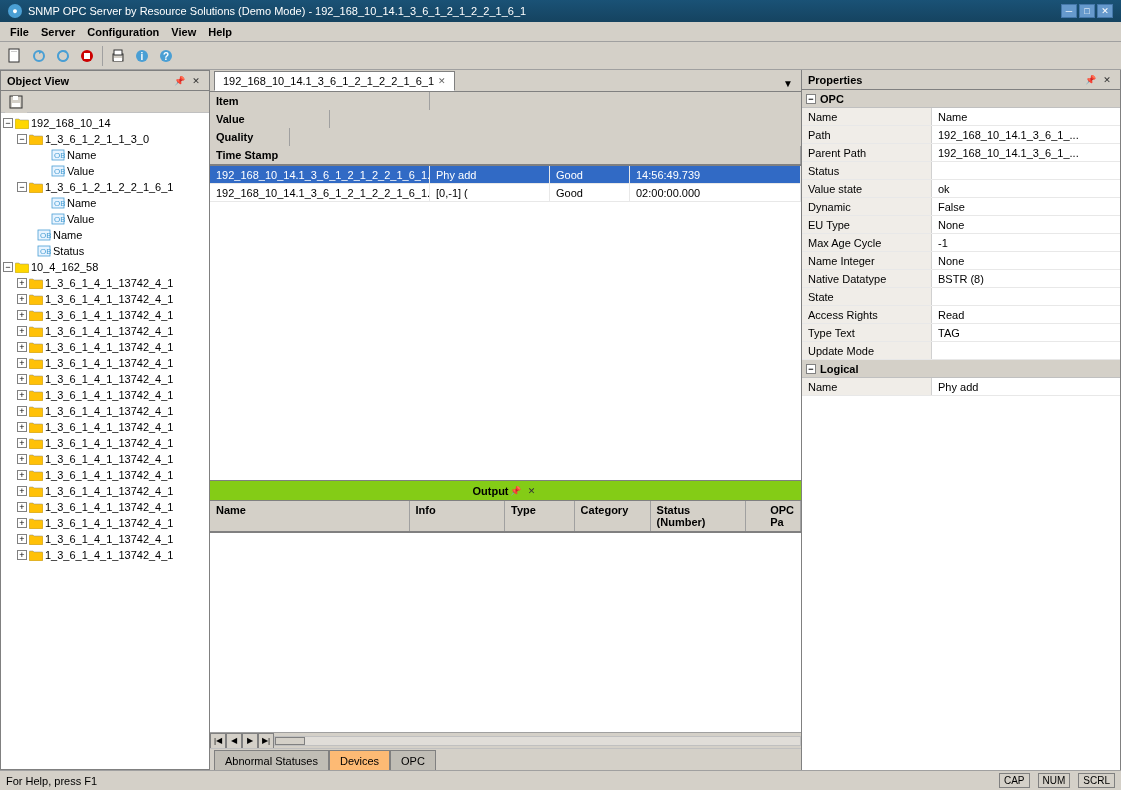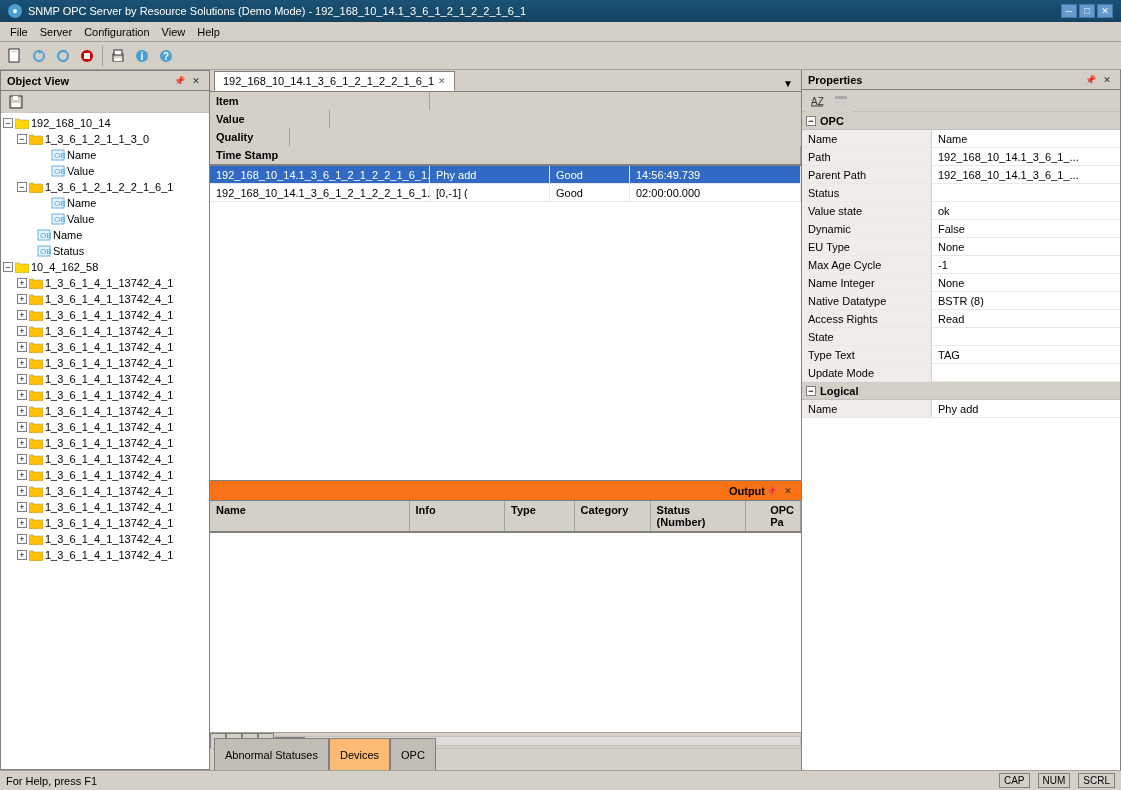--- a/index.html
+++ b/index.html
@@ -69,20 +69,21 @@
       display: flex;
       align-items: center;
       padding: 0 4px;
       border-bottom: 1px solid #a0a0a0;
       flex-shrink: 0;
     }
     .menu-item {
       padding: 2px 6px;
       cursor: pointer;
       font-size: 11px;
+      font-weight: bold;
     }
 
     
     .toolbar {
       background: #d4d0c8;
       height: 28px;
       display: flex;
       align-items: center;
       padding: 2px 4px;
       border-bottom: 1px solid #a0a0a0;
@@ -372,27 +373,27 @@
     
     .output-panel {
       height: 290px;
       background: white;
       border-top: 1px solid #808080;
       display: flex;
       flex-direction: column;
       flex-shrink: 0;
     }
     .output-header {
-      background: #f97316;
+      background: #84cc16;
       height: 20px;
       display: flex;
       align-items: center;
       padding: 0 6px;
       border-bottom: 1px solid #808080;
-      justify-content: flex-end;
+      justify-content: center;
     }
     .output-grid-header {
       background: #d4d0c8;
       display: flex;
       border-bottom: 2px solid #808080;
       flex-shrink: 0;
     }
     .output-col {
       padding: 3px 6px;
       font-size: 11px;
@@ -435,21 +436,21 @@
     
     .output-tab-bar {
       background: #d4d0c8;
       height: 22px;
       display: flex;
       align-items: flex-end;
       padding: 0 4px;
       border-top: 1px solid #c0c0c0;
     }
     .output-tab {
-      height: 32px;
+      height: 20px;
       padding: 0 10px;
       background: #c0bdb5;
       border: 1px solid #808080;
       border-bottom: none;
       display: flex;
       align-items: center;
       cursor: pointer;
       font-size: 11px;
     }
     .output-tab.active {
@@ -887,35 +888,20 @@
   </div>
 
   <div class="properties-panel">
     <div class="panel-header">
       <span class="panel-title">Properties</span>
       <div class="panel-controls">
         <div class="panel-btn">📌</div>
         <div class="panel-btn">✕</div>
       </div>
     </div>
-    <div class="props-toolbar">
-      <div class="toolbar-btn">
-        <svg width="14" height="14" viewBox="0 0 14 14">
-            <text x="1" y="11" font-size="10" fill="#333">AZ</text>
-            <line x1="1" y1="12" x2="13" y2="12" stroke="#333" stroke-width="1"></line>
-          </svg>
-      </div>
-      <div class="toolbar-btn">
-        <svg width="14" height="14" viewBox="0 0 14 14">
-            <rect x="1" y="2" width="12" height="3" fill="#aaa"></rect>
-            <rect x="1" y="7" width="12" height="2" fill="#ccc"></rect>
-            <rect x="1" y="11" width="12" height="2" fill="#ccc"></rect>
-          </svg>
-      </div>
-    </div>
     <div class="props-body" id="props-body">
     <div class="props-section-header">
     <span class="props-expand-btn">−</span>
     <span>OPC</span>
   </div>
         <div class="props-row">
         <div class="props-label">Name</div>
         <div class="props-value">Name</div>
       </div>
         <div class="props-row">
@@ -948,26 +934,26 @@
       </div>
         <div class="props-row">
         <div class="props-label">Name Integer</div>
         <div class="props-value">None</div>
       </div>
         <div class="props-row">
         <div class="props-label">Native Datatype</div>
         <div class="props-value">BSTR (8)</div>
       </div>
         <div class="props-row">
+        <div class="props-label">State</div>
+        <div class="props-value"></div>
+      </div>
+        <div class="props-row">
         <div class="props-label">Access Rights</div>
         <div class="props-value">Read</div>
-      </div>
-        <div class="props-row">
-        <div class="props-label">State</div>
-        <div class="props-value"></div>
       </div>
         <div class="props-row">
         <div class="props-label">Type Text</div>
         <div class="props-value">TAG</div>
       </div>
         <div class="props-row">
         <div class="props-label">Update Mode</div>
         <div class="props-value"></div>
       </div>
         <div class="props-section-header">

